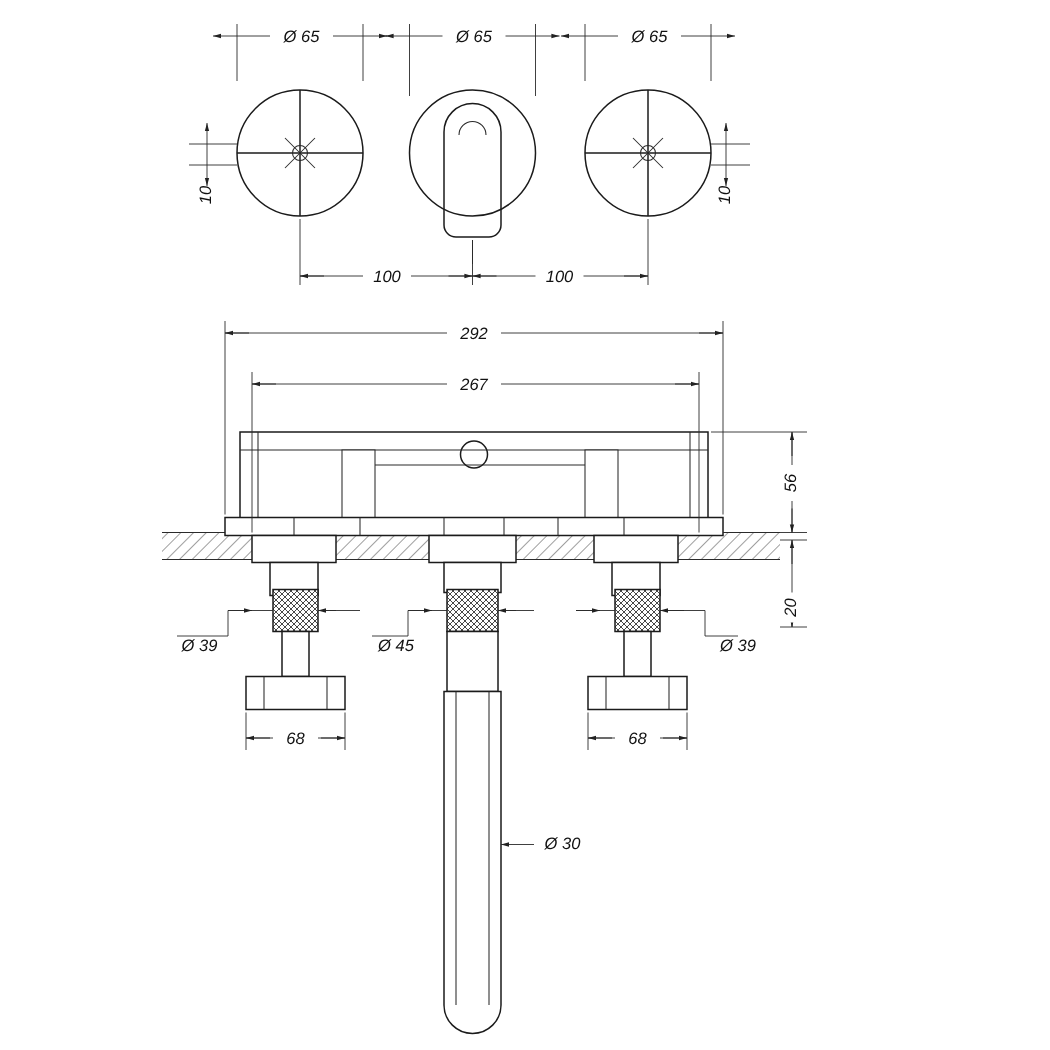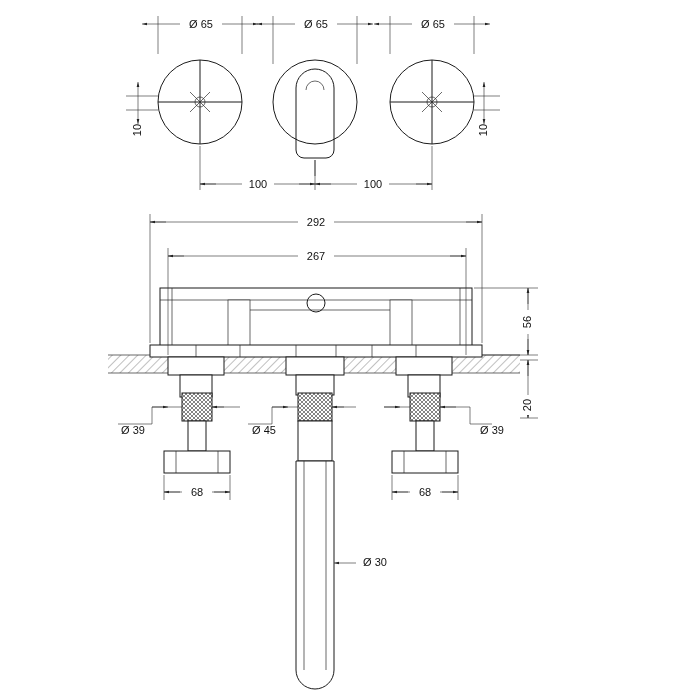--- a/index.html
+++ b/index.html
@@ -11,20 +11,21 @@
     width: 700px;
     height: 700px;
     font-family: "Liberation Sans", sans-serif;
     color: #1a1a1a;
     overflow: hidden;
   }
   #sheet {
     position: relative;
     width: 700px;
     height: 700px;
+    font-style: italic;
   }
   svg.drawing {
     position: absolute;
     left: 0;
     top: 0;
     width: 700px;
     height: 700px;
   }
   .ln { stroke: #1b1b1b; stroke-width: 1; fill: none; }
   .ln-thin { stroke: #2a2a2a; stroke-width: 0.7; fill: none; }

